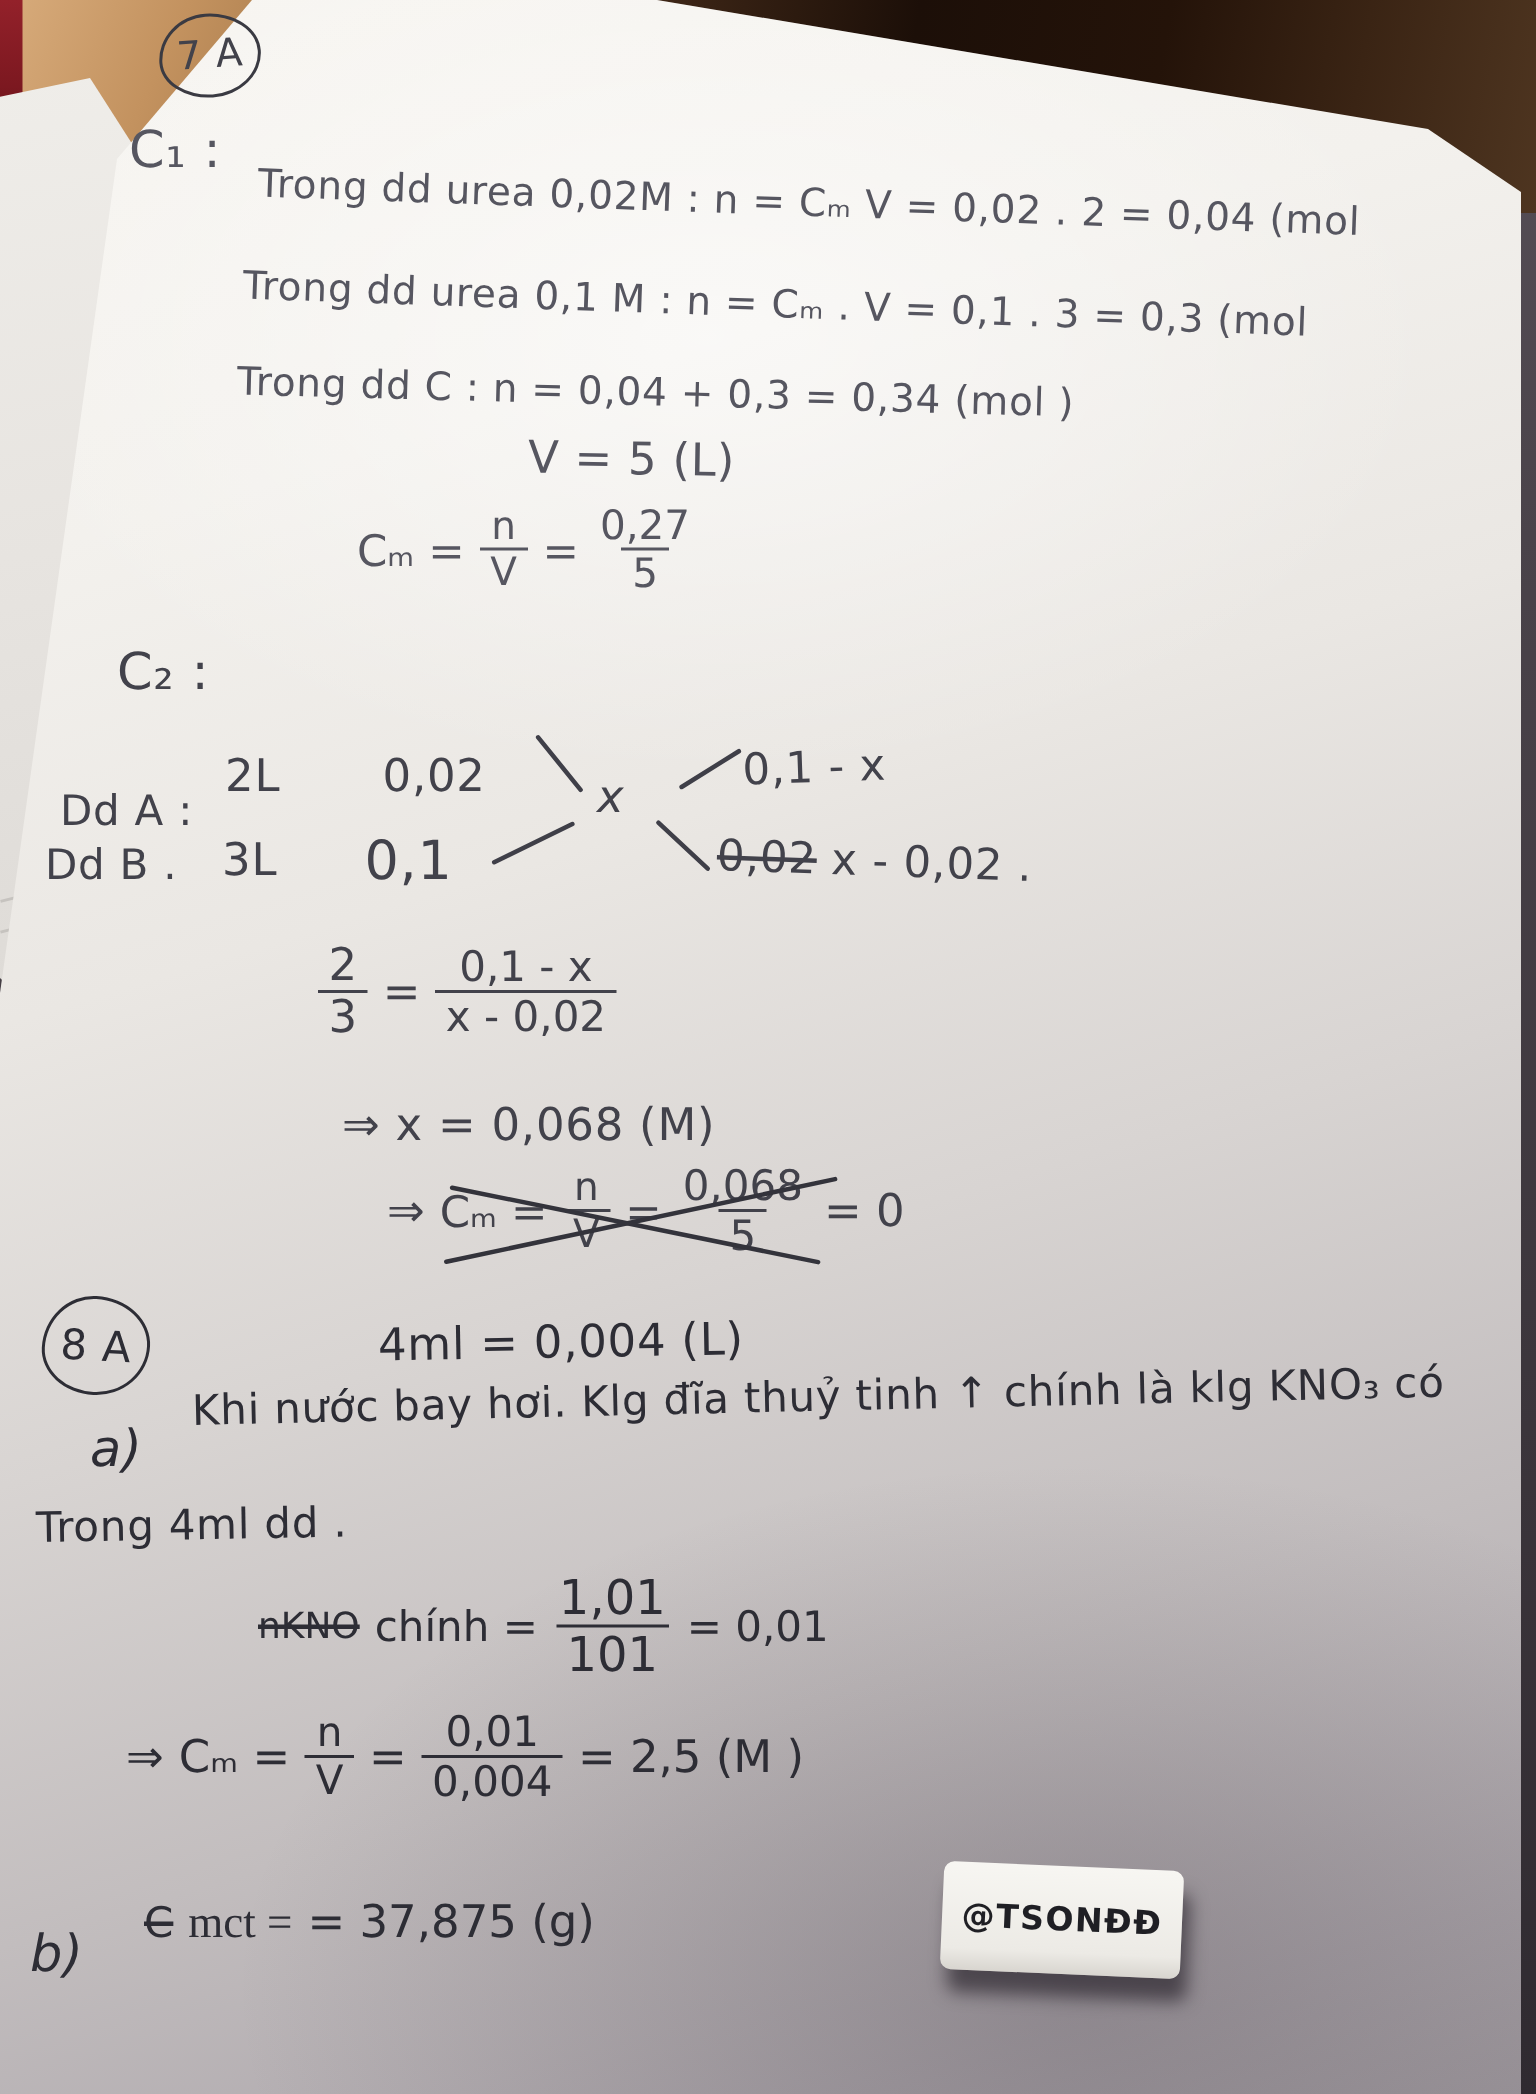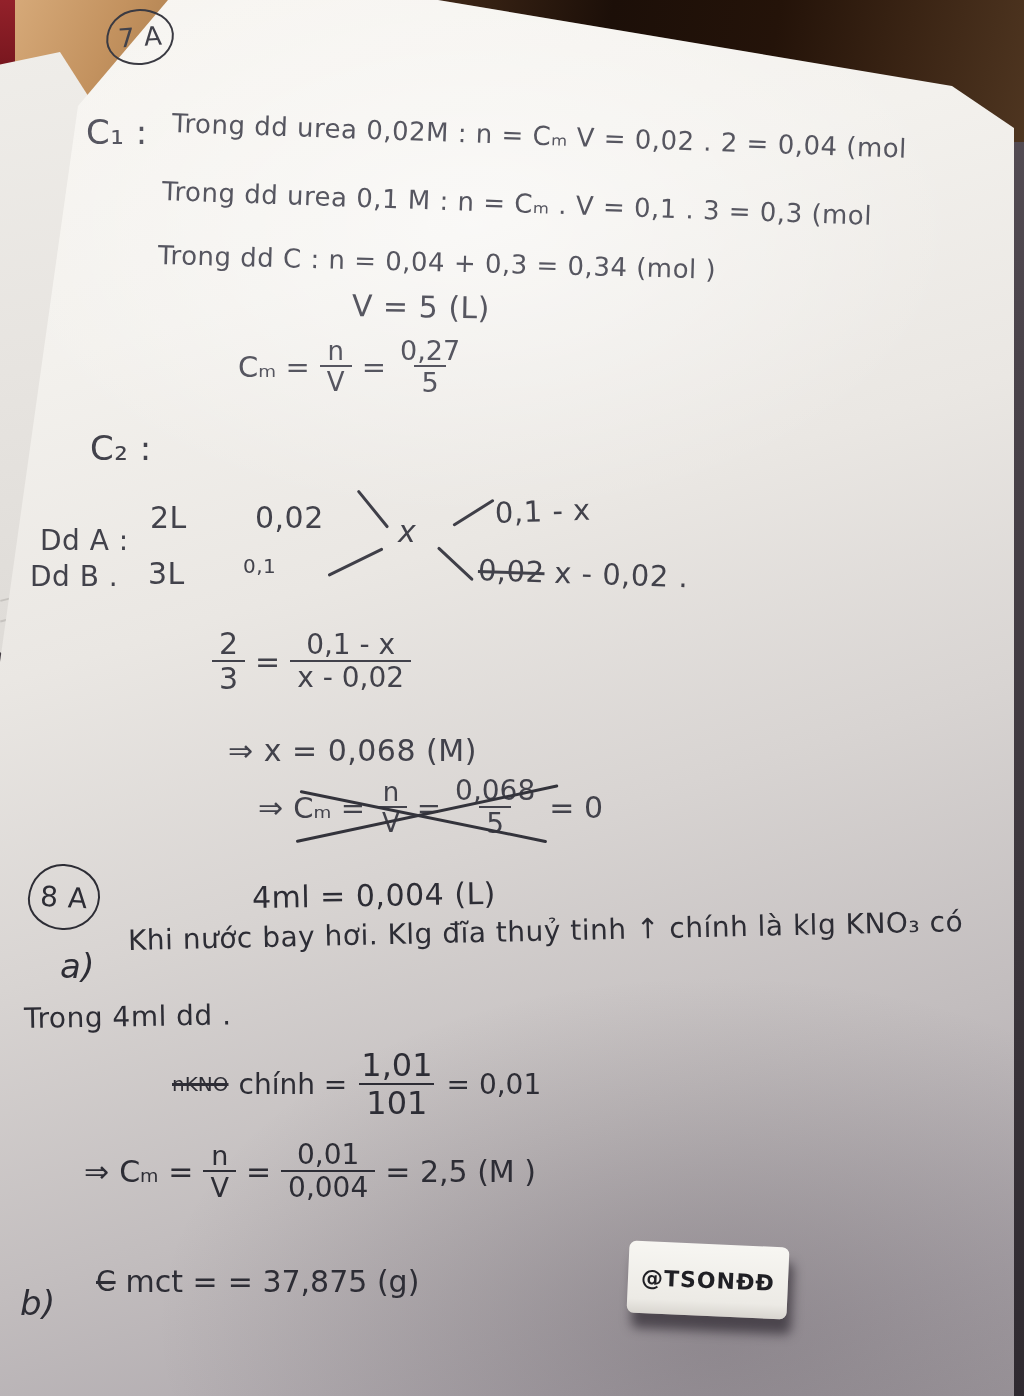--- a/index.html
+++ b/index.html
@@ -61,46 +61,46 @@
   <div class="ruled-line" style="left:0;top:597px;width:24px;transform:rotate(-14deg);"></div>
   <div class="ruled-line" style="left:0;top:618px;width:20px;transform:rotate(-14deg);"></div>
   <div class="hw pencil" style="left:58px;top:424px;font-size:32px;transform:rotate(-14deg);">ά</div>
   <div class="hw pencil" style="left:146px;top:118px;font-size:24px;">’</div>
 
   <div class="paper"></div>
 
   <div class="badge ink-mid" style="left:106px;top:9px;width:64px;height:52px;transform:rotate(-4deg);">
     <span class="hw ink-mid" style="position:static;font-size:26px;">7 A</span>
   </div>
-  <div class="hw ink-light" style="left:86px;top:80px;font-size:34px;margin-top:32px;">C₁ :</div>
+  <div class="hw ink-light" style="left:86px;top:80px;font-size:34px;">C₁ :</div>
   <div class="hw ink-light" style="left:172px;top:108px;font-size:26px;transform:rotate(2deg);">Trong dd urea 0,02M :  n = Cₘ V = 0,02 . 2 = 0,04 (mol</div>
   <div class="hw ink-light" style="left:162px;top:176px;font-size:26px;transform:rotate(2deg);">Trong dd urea 0,1 M :  n = Cₘ . V = 0,1 . 3 = 0,3 (mol</div>
   <div class="hw ink-light" style="left:158px;top:240px;font-size:26px;transform:rotate(1.5deg);">Trong dd C :  n = 0,04 + 0,3 = 0,34 (mol )</div>
   <div class="hw ink-light" style="left:352px;top:288px;font-size:30px;transform:rotate(1deg);">V = 5 (L)</div>
 
   <div class="eq ink-light" style="left:238px;top:336px;font-size:29px;">
     <span>Cₘ =</span>
     <span class="frac" style="font-size:26px;">
       <span class="num">n</span>
       <span class="den">V</span>
     </span>
     <span>=</span>
     <span class="frac" style="font-size:27px;">
       <span class="num">0,27</span>
       <span class="den">5</span>
     </span>
   </div>
 
-  <div class="hw ink-mid" style="left:90px;top:428px;font-size:34px;">C₂ :</div>
+  <div class="hw ink-mid" style="left:78px;top:428px;font-size:34px;">C₂ :</div>
   <div class="hw ink-mid" style="left:40px;top:496px;font-size:28px;margin-top:28px;">Dd A :</div>
   <div class="hw ink-mid" style="left:150px;top:500px;font-size:30px;">2L</div>
   <div class="hw ink-mid" style="left:255px;top:500px;font-size:30px;">0,02</div>
   <div class="hw ink-mid" style="left:30px;top:560px;font-size:28px;">Dd B .</div>
   <div class="hw ink-mid" style="left:148px;top:556px;font-size:30px;">3L</div>
-  <div class="hw ink-mid" style="left:243px;top:554px;font-size:20px;">0,1</div>
+  <div class="hw ink-mid" style="left:243px;top:554px;font-size:36px;">0,1</div>
 
   <div class="xline" style="left:358px;top:489px;width:48px;transform:rotate(51deg);"></div>
   <div class="xline" style="left:453px;top:524px;width:48px;transform:rotate(-32deg);"></div>
   <div class="xline" style="left:328px;top:574px;width:61px;transform:rotate(-26deg);"></div>
   <div class="xline" style="left:438px;top:546px;width:48px;transform:rotate(43deg);"></div>
   <div class="hw ink-mid" style="left:398px;top:514px;font-size:30px;font-style:italic;">x</div>
   <div class="hw ink-mid" style="left:495px;top:496px;font-size:29px;transform:rotate(-2deg);">0,1 - x</div>
   <div class="hw ink-mid" style="left:478px;top:553px;font-size:29px;transform:rotate(2deg);">
     <span class="strikethru">0,02</span>
     <span>x - 0,02 .</span>
@@ -139,21 +139,21 @@
 
   <div class="badge ink-dark" style="left:28px;top:864px;width:68px;height:62px;transform:rotate(3deg);border-color:#2d2d35;">
     <span class="hw ink-dark" style="position:static;font-size:28px;">8 A</span>
   </div>
   <div class="hw ink-dark" style="left:252px;top:880px;font-size:30px;transform:rotate(-1deg);">4ml = 0,004 (L)</div>
   <div class="hw ink-dark" style="left:60px;top:946px;font-size:34px;font-style:italic;">a)</div>
   <div class="hw ink-dark" style="left:128px;top:924px;font-size:28px;transform:rotate(-1.3deg);">Khi nước bay hơi. Klg đĩa thuỷ tinh ↑ chính là klg KNO₃ có</div>
   <div class="hw ink-dark" style="left:24px;top:1002px;font-size:28px;transform:rotate(-1deg);">Trong 4ml dd .</div>
 
   <div class="eq ink-dark" style="left:172px;top:1048px;font-size:28px;">
-    <span class="strikethru" style="font-size:20px;">nKNO</span>
+    <span class="strikethru" style="font-size:24px;">nKNO</span>
     <span>chính =</span>
     <span class="frac" style="font-size:32px;">
       <span class="num">1,01</span>
       <span class="den">101</span>
     </span>
     <span>= 0,01</span>
   </div>
 
   <div class="eq ink-dark" style="left:84px;top:1140px;font-size:30px;">
     <span>⇒</span>
@@ -166,21 +166,21 @@
     <span class="frac" style="font-size:28px;">
       <span class="num">0,01</span>
       <span class="den">0,004</span>
     </span>
     <span>= 2,5 (M )</span>
   </div>
 
   <div class="hw ink-dark" style="left:20px;top:1283px;font-size:34px;font-style:italic;">b)</div>
   <div class="eq ink-dark" style="left:96px;top:1264px;font-size:28px;">
     <span class="strikethru">C</span>
-    <span style="font-size:30px;">mct =</span>
+    <span style="font-size:30px;font-family:Liberation Serif, serif;">mct =</span>
     <span style="font-size:30px;text-align:right;">= 37,875 (g)</span>
   </div>
 
   <div class="sticker">
     <span>@TSONĐĐ</span>
   </div>
 
 </div>
 
 </body></html>

